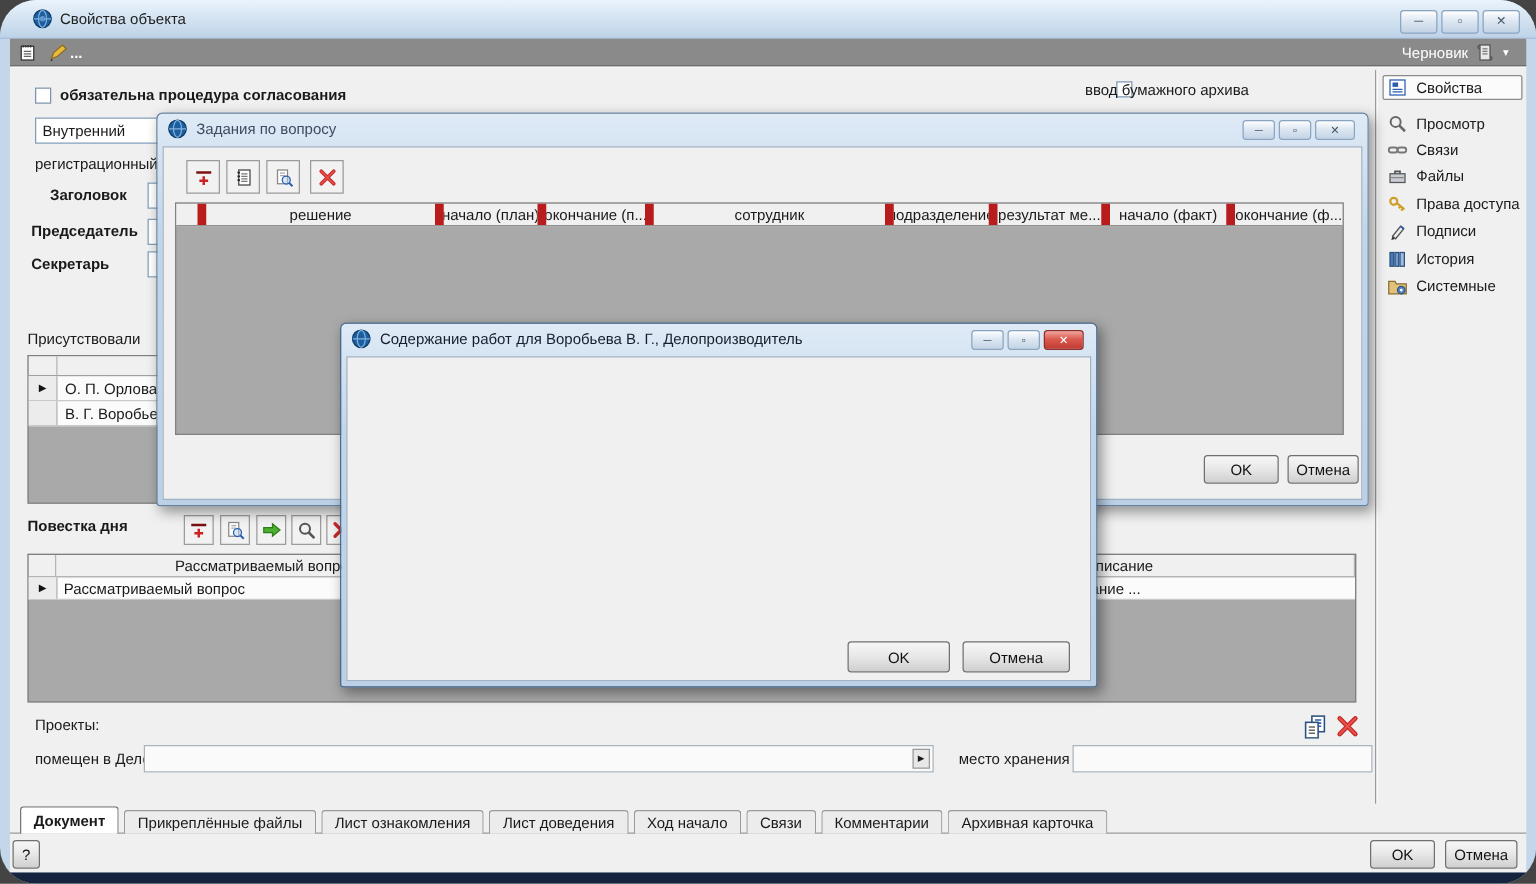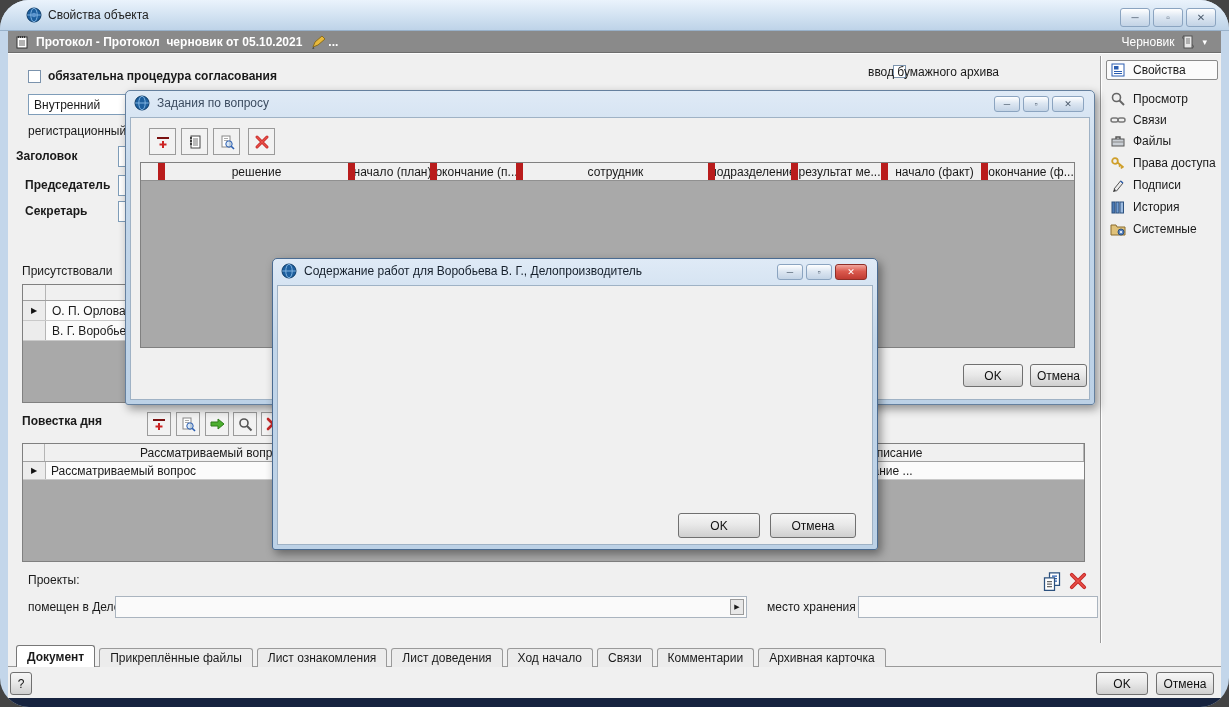--- a/index.html
+++ b/index.html
@@ -109,21 +109,20 @@
   <div class="content-panel"></div>
 
   <div class="doc-bar">
     <span class="icon16" style="margin-left:6px;">
       <svg viewBox="0 0 16 16">
           <rect x="3" y="3" width="10" height="11" fill="#fff" stroke="#333"></rect>
           <path d="M4.5 2v2M6.5 2v2M8.5 2v2M10.5 2v2" stroke="#333"></path>
           <path d="M5 7h6M5 9h6M5 11h6" stroke="#666"></path>
         </svg>
     </span>
-    <span class="hdr">Протокол - Протокол  черновик от 05.10.2021</span>
     <span class="icon16" style="margin-left:8px;">
       <svg viewBox="0 0 16 16">
           <path d="M3 13l2-5 7-6 3 3-7 6z" fill="#e8b93c" stroke="#8a6d1f"></path>
           <path d="M3 13l-.6 2 2.1-.7z" fill="#333"></path>
         </svg>
     </span>
     <span class="dots">...</span>
     <div class="status-group">
       <span>Черновик</span>
       <span class="icon16">
@@ -140,21 +139,21 @@
   <div class="chk" style="left:28px; top:70px;"></div>
   <span class="lbl b" style="left:48px; top:69px;">обязательна процедура согласования</span>
   <div class="chk" style="left:893px; top:65px;"></div>
   <span class="lbl" style="left:868px; top:65px;">ввод бумажного архива</span>
 
   <div class="inputbox" style="left:28px; top:94px; width:310px; height:21px;">
     <span style="position:absolute; left:5px; top:3px;">Внутренний</span>
   </div>
   <span class="lbl" style="left:28px; top:124px;">регистрационный №</span>
 
-  <span class="lbl b" style="left:16px; top:149px;">Заголовок</span>
+  <span class="lbl b" style="left:40px; top:149px;">Заголовок</span>
   <div class="inputbox" style="left:118px; top:146px; width:970px; height:21px;"></div>
   <span class="lbl b" style="left:25px; top:178px;">Председатель</span>
   <div class="inputbox" style="left:118px; top:175px; width:970px; height:21px;"></div>
   <span class="lbl b" style="left:25px; top:204px;">Секретарь</span>
   <div class="inputbox" style="left:118px; top:201px; width:970px; height:21px;"></div>
 
   <span class="lbl" style="left:22px; top:264px;">Присутствовали</span>
   <div class="grid" style="left:22px; top:284px; width:340px; height:119px;">
     <div class="ghead" style="height:16px;">
       <div class="gcell" style="width:23px;"></div>

